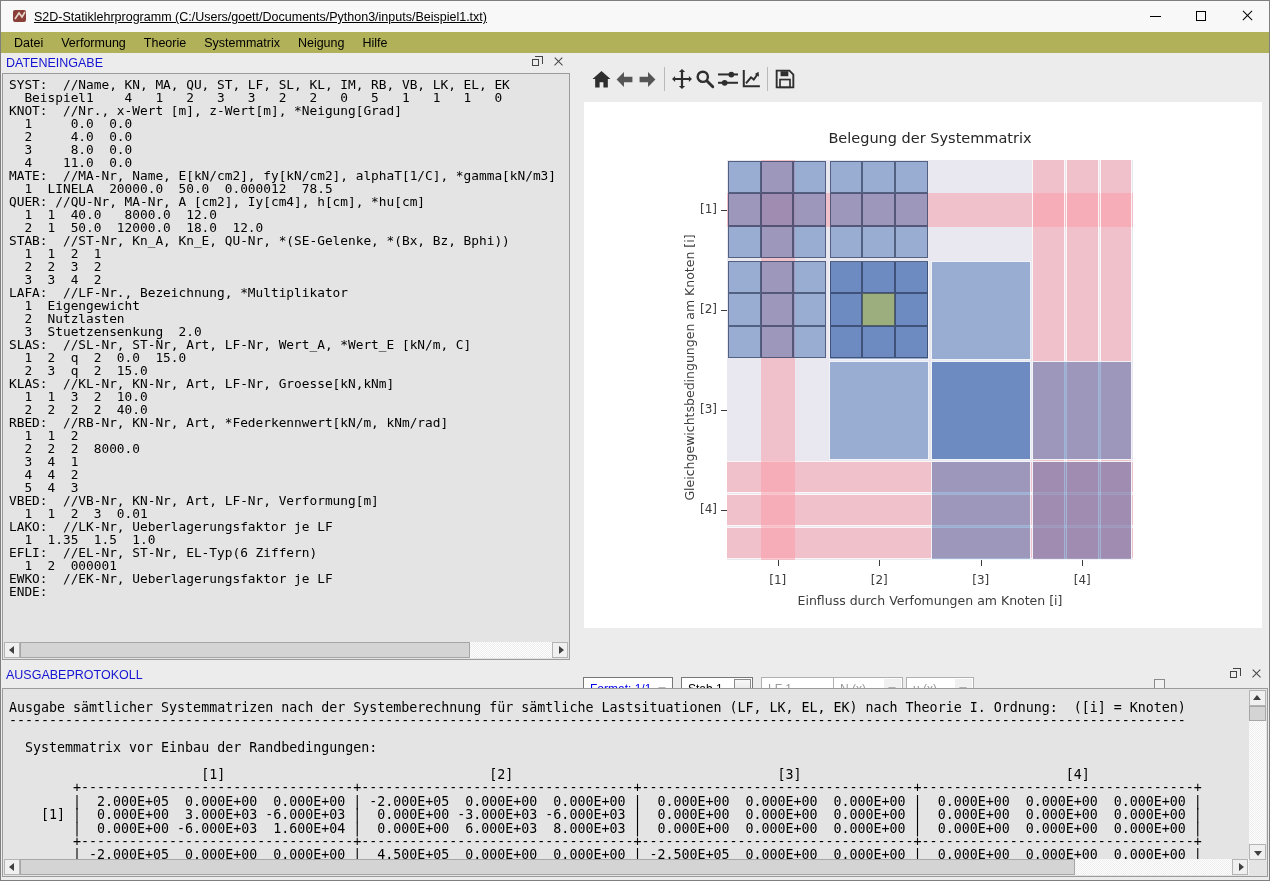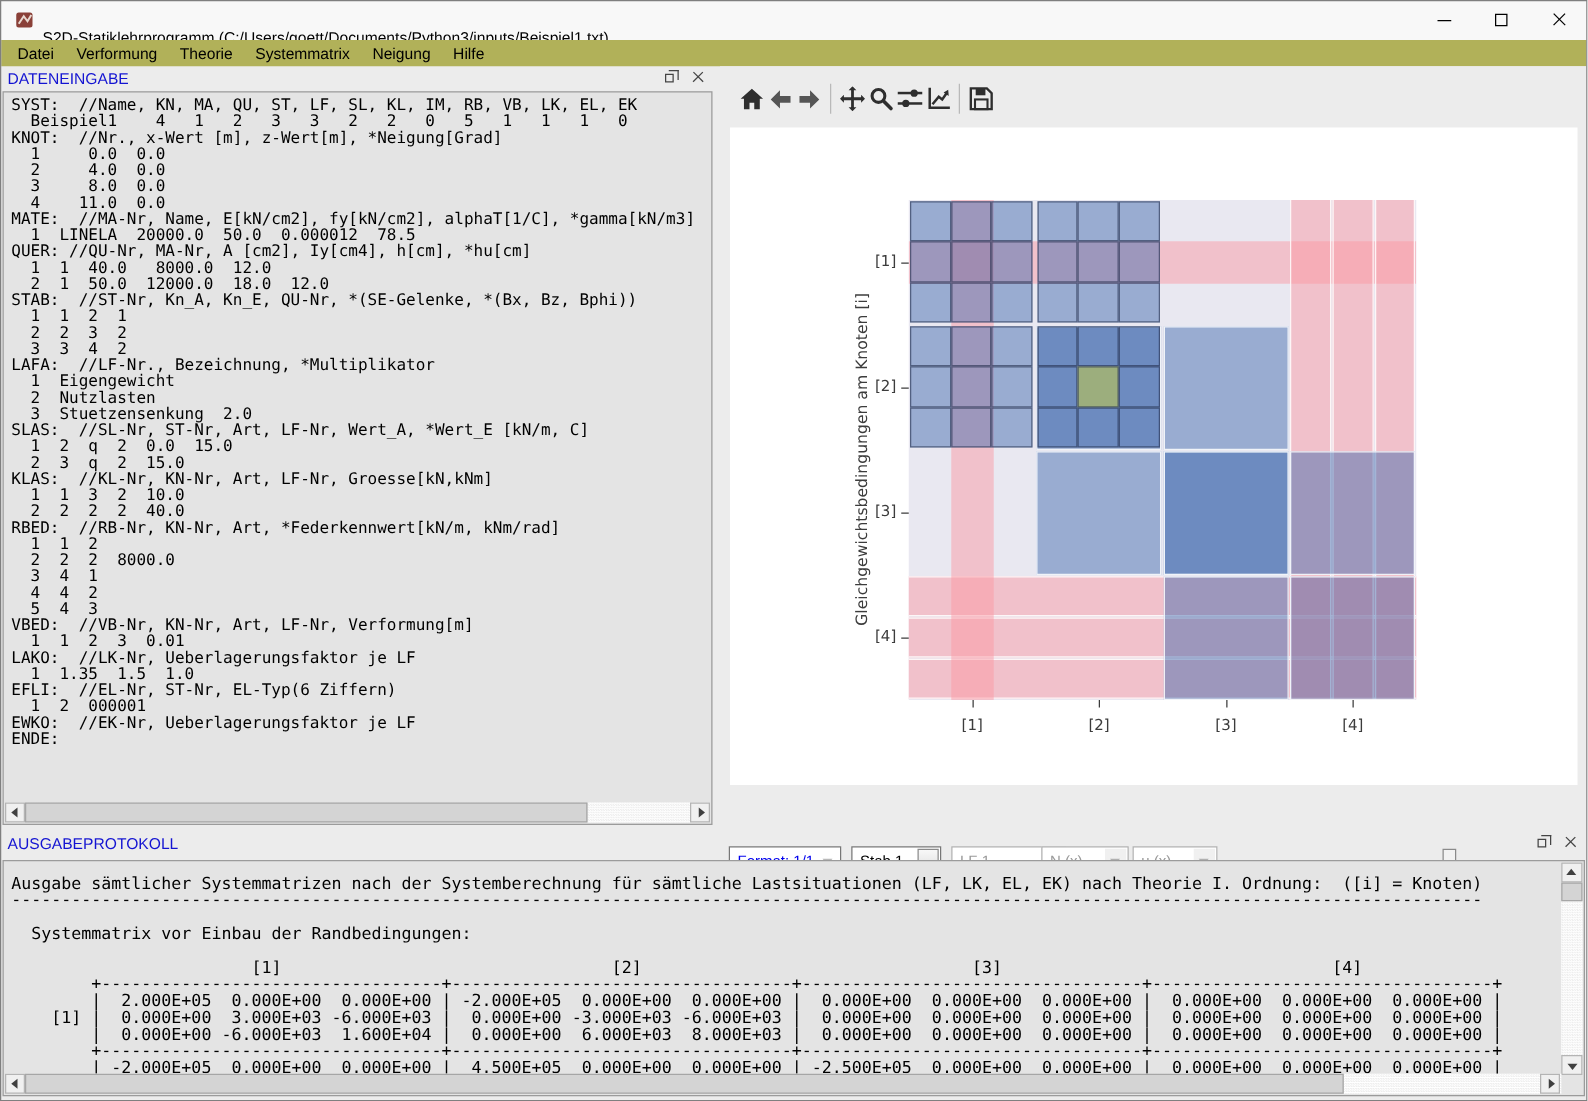--- a/index.html
+++ b/index.html
@@ -1,21 +1,21 @@
 <!DOCTYPE html>
 <html><head>
 <meta charset="utf-8">
 <style>
   * { margin:0; padding:0; box-sizing:border-box; }
   html,body { width:1270px; height:881px; overflow:hidden; background:#ececec; font-family:"Liberation Sans",sans-serif; position:relative; }
   .abs { position:absolute; }
   #window-border { position:absolute; inset:0; border:1px solid #7f7f7f; pointer-events:none; z-index:99; }
   
   #titlebar { left:0; top:0; width:1270px; height:32px; background:#f8f8f8; }
-  #titlebar .title { position:absolute; left:34px; top:23px; font-size:12.5px; color:#000; }
+  #titlebar .title { position:absolute; left:34px; top:10px; font-size:12.5px; color:#000;text-decoration:underline; }
   #app-icon { position:absolute; left:11px; top:7px; width:18px; height:18px; }
   .winbtn { position:absolute; top:0; width:46px; height:32px; }
   #btn-min { right:92px; } #btn-max { right:46px; } #btn-close { right:0; }
   #btn-min .g { position:absolute; left:18px; top:16px; width:11px; height:1px; background:#000; }
   #btn-max .g { position:absolute; left:18px; top:11px; width:10px; height:10px; border:1px solid #000; }
   #btn-close .g1,#btn-close .g2 { position:absolute; left:17px; top:15px; width:13px; height:1.2px; background:#000; }
   #btn-close .g1 { transform:rotate(45deg);} #btn-close .g2{ transform:rotate(-45deg);}
   
   #menubar { left:1px; top:32px; width:1268px; height:21px; background:#b1b159; display:flex; align-items:center; padding-left:4px; }
   .menu-item { font-size:12.5px; color:#000000; padding:2px 9px; }
@@ -209,20 +209,21 @@
     <div class="tool-sep"></div>
     <div class="tool-ico">
       <svg width="20" height="20" viewBox="0 0 18 18">
           <path d="M1.5 1.5 H13 L16.5 5 V16.5 H1.5 Z" fill="none" stroke="#2e2e2e" stroke-width="1.7"></path>
           <rect x="5" y="2" width="7" height="4.5" fill="#2e2e2e"></rect>
           <rect x="4.5" y="9.5" width="9" height="7" fill="none" stroke="#2e2e2e" stroke-width="1.5"></rect>
         </svg>
     </div>
   </div>
   <div id="figure">
+    <div id="plot-title">Belegung der Systemmatrix</div>
     <div id="plot-area">
         <div style="position: absolute; left: 0px; top: 33.3333px; width: 406px; height: 33.3333px; background: rgba(250, 150, 160, 0.48);"></div>
         <div style="position: absolute; left: -2px; top: 300.5px; width: 410px; height: 32.3333px; background: rgba(250, 150, 160, 0.48); border: 1.5px solid rgba(255, 255, 255, 0.85);"></div>
         <div style="position: absolute; left: -2px; top: 333.833px; width: 410px; height: 32.3333px; background: rgba(250, 150, 160, 0.48); border: 1.5px solid rgba(255, 255, 255, 0.85);"></div>
         <div style="position: absolute; left: -2px; top: 367.167px; width: 410px; height: 32.3333px; background: rgba(250, 150, 160, 0.48); border: 1.5px solid rgba(255, 255, 255, 0.85);"></div>
         <div style="position: absolute; left: 33.8333px; top: 0px; width: 33.8333px; height: 400px; background: rgba(250, 150, 160, 0.48);"></div>
         <div style="position: absolute; left: 305px; top: -2px; width: 32.8333px; height: 404px; background: rgba(250, 150, 160, 0.48); border: 1.5px solid rgba(255, 255, 255, 0.85);"></div>
         <div style="position: absolute; left: 338.833px; top: -2px; width: 32.8333px; height: 404px; background: rgba(250, 150, 160, 0.48); border: 1.5px solid rgba(255, 255, 255, 0.85);"></div>
         <div style="position: absolute; left: 372.667px; top: -2px; width: 32.8333px; height: 404px; background: rgba(250, 150, 160, 0.48); border: 1.5px solid rgba(255, 255, 255, 0.85);"></div>
         <div style="position: absolute; left: 102px; top: 100.5px; width: 100px; height: 99px; background: rgba(55, 100, 170, 0.45); border: 1.5px solid rgba(255, 255, 255, 0.85);"></div>
@@ -271,20 +272,21 @@
           <div style="border: 1px solid rgba(35, 45, 75, 0.6); background: rgba(55, 100, 170, 0.45);"></div>
           <div style="border: 1px solid rgba(35, 45, 75, 0.6); background: rgba(55, 100, 170, 0.45);"></div>
           <div style="border: 1px solid rgba(35, 45, 75, 0.6); background: rgba(55, 100, 170, 0.45);"></div>
           <div style="border: 1px solid rgba(35, 45, 75, 0.6); background: rgb(156, 174, 125);"></div>
           <div style="border: 1px solid rgba(35, 45, 75, 0.6); background: rgba(55, 100, 170, 0.45);"></div>
           <div style="border: 1px solid rgba(35, 45, 75, 0.6); background: rgba(55, 100, 170, 0.45);"></div>
           <div style="border: 1px solid rgba(35, 45, 75, 0.6); background: rgba(55, 100, 170, 0.45);"></div>
           <div style="border: 1px solid rgba(35, 45, 75, 0.6); background: rgba(55, 100, 170, 0.45);"></div>
         </div>
       </div>
+    <div id="xlabel">Einfluss durch Verfomungen am Knoten [i]</div>
     <div id="ylabel">Gleichgewichtsbedingungen am Knoten [i]</div>
     <div id="ticks">
         <div class="xtick" style="left: 193.75px;"></div>
         <div class="xticklabel" style="left: 193.75px;">[1]</div>
         <div class="xtick" style="left: 295.25px;"></div>
         <div class="xticklabel" style="left: 295.25px;">[2]</div>
         <div class="xtick" style="left: 396.75px;"></div>
         <div class="xticklabel" style="left: 396.75px;">[3]</div>
         <div class="xtick" style="left: 498.25px;"></div>
         <div class="xticklabel" style="left: 498.25px;">[4]</div>

